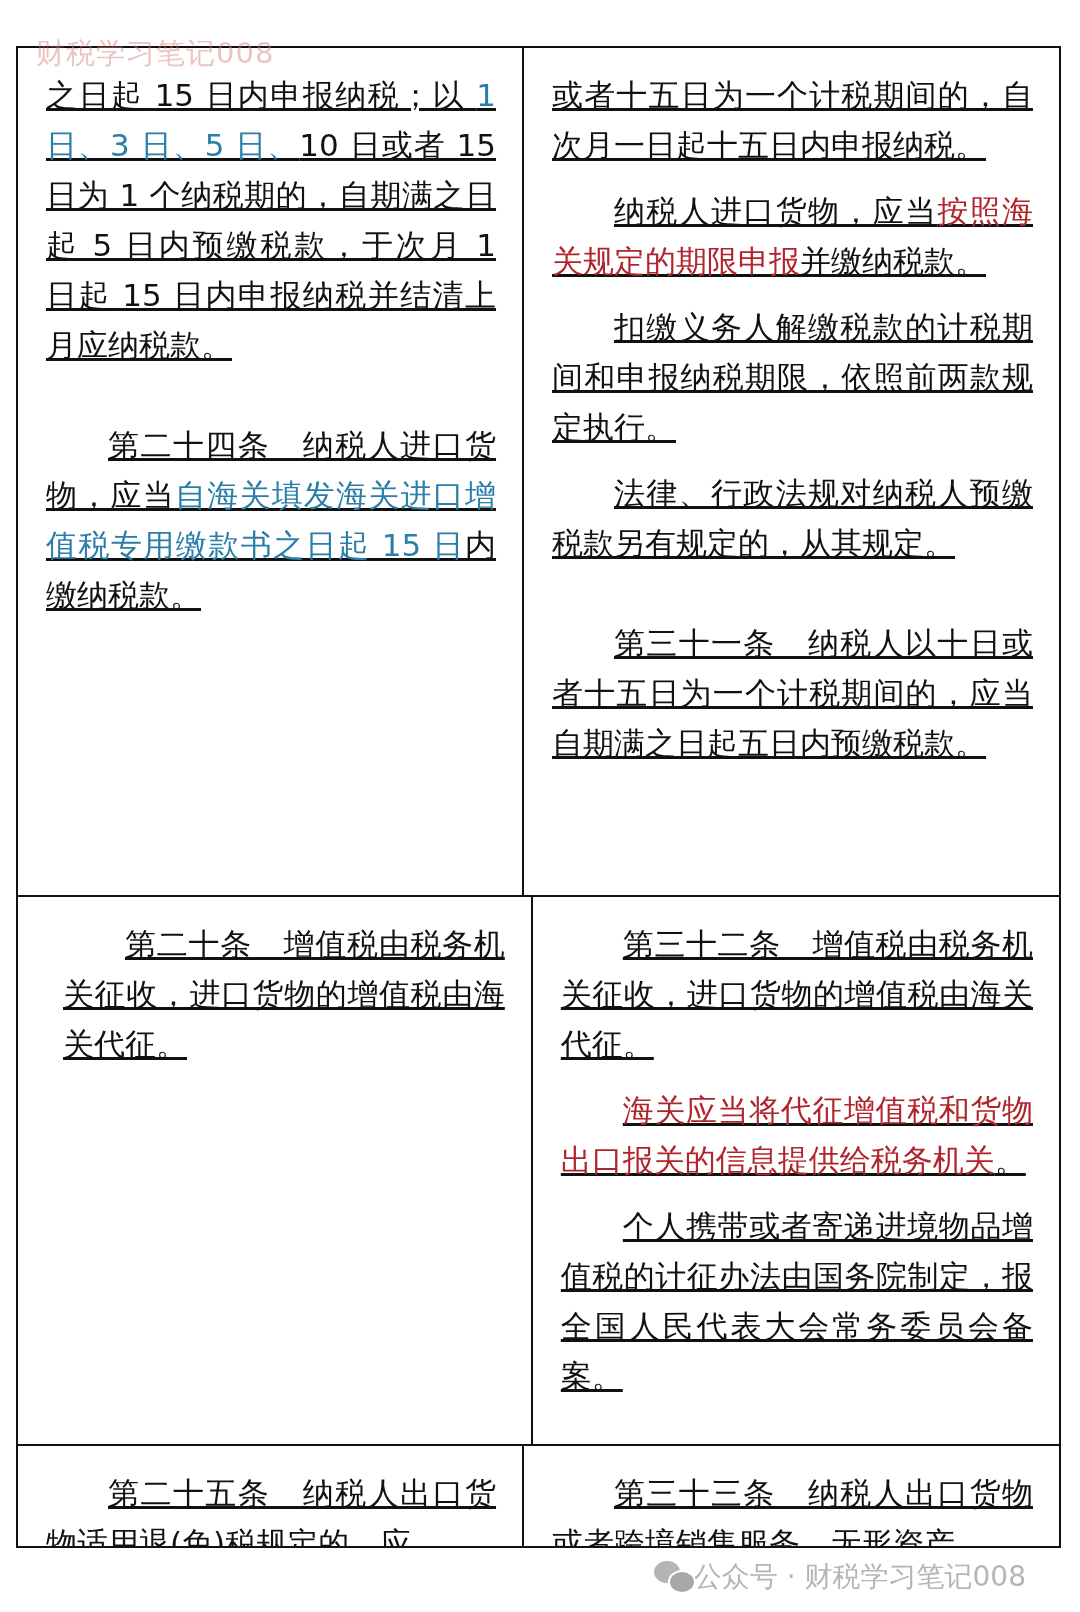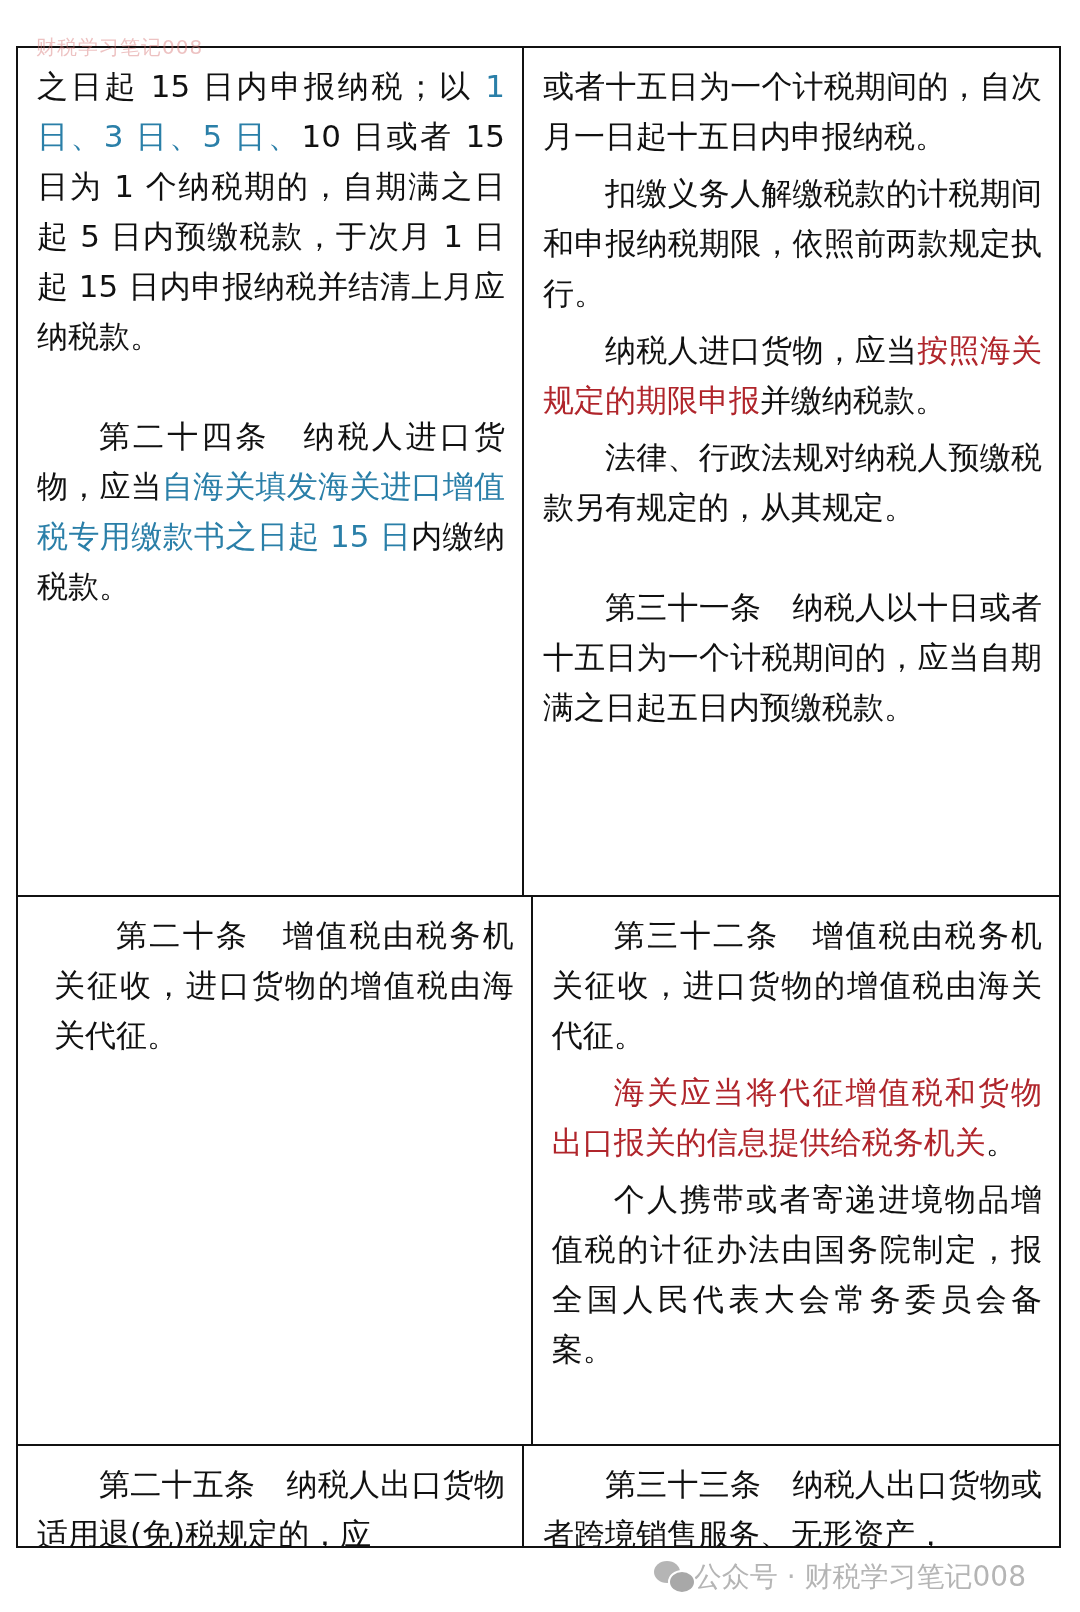--- a/index.html
+++ b/index.html
@@ -12,21 +12,21 @@
       height: 1612px;
       position: relative;
       overflow: hidden;
       font-family: "DejaVu Sans", "Liberation Sans", sans-serif;
       color: #111111;
     }
     .watermark-top {
       position: absolute;
       left: 36px;
       top: 34px;
-      font-size: 20px;
+      font-size: 29px;
       color: rgba(214, 120, 120, 0.45);
       letter-spacing: 1px;
       z-index: 5;
       pointer-events: none;
       white-space: nowrap;
     }
     .table {
       position: absolute;
       left: 16px;
       top: 46px;
@@ -55,23 +55,24 @@
       overflow: hidden;
     }
     .cell.left {
       width: 507px;
       border-right: 2px solid #111;
     }
     .cell.right {
       width: 536px;
     }
     .para {
-      margin: 7px;
+      margin: 16px;
       text-align: justify;
       text-align-last: left;
+      text-decoration: underline;
     }
     .para.indent {
       text-indent: 2em;
     }
     .para.gap-before {
       margin-top: 50px;
     }
     .blue { color: #2a7fa8; }
     .red { color: #b0252b; }
     .footer-watermark {
@@ -112,22 +113,22 @@
 
 <div class="table">
 
   <div class="row r1">
     <div class="cell left">
       <p class="para"><span>之日起 15 日内申报纳税；以 </span><span class="blue">1 日、3 日、5 日、</span><span>10 日或者 15 日为 1 个纳税期的，自期满之日起 5 日内预缴税款，于次月 1 日起 15 日内申报纳税并结清上月应纳税款。</span></p>
       <p class="para indent gap-before"><span>第二十四条　纳税人进口货物，应当</span><span class="blue">自海关填发海关进口增值税专用缴款书之日起 15 日</span><span>内缴纳税款。</span></p>
     </div>
     <div class="cell right">
       <p class="para">或者十五日为一个计税期间的，自次月一日起十五日内申报纳税。</p>
+      <p class="para indent"><span>纳税人进口货物，应当</span><span class="red">按照海关规定的期限申报</span><span>并缴纳税款。</span></p>
       <p class="para indent">扣缴义务人解缴税款的计税期间和申报纳税期限，依照前两款规定执行。</p>
-      <p class="para indent"><span>纳税人进口货物，应当</span><span class="red">按照海关规定的期限申报</span><span>并缴纳税款。</span></p>
       <p class="para indent">法律、行政法规对纳税人预缴税款另有规定的，从其规定。</p>
       <p class="para indent gap-before">第三十一条　纳税人以十日或者十五日为一个计税期间的，应当自期满之日起五日内预缴税款。</p>
     </div>
   </div>
 
   <div class="row r2">
     <div class="cell left">
       <p class="para indent">第二十条　增值税由税务机关征收，进口货物的增值税由海关代征。</p>
     </div>
     <div class="cell right">

